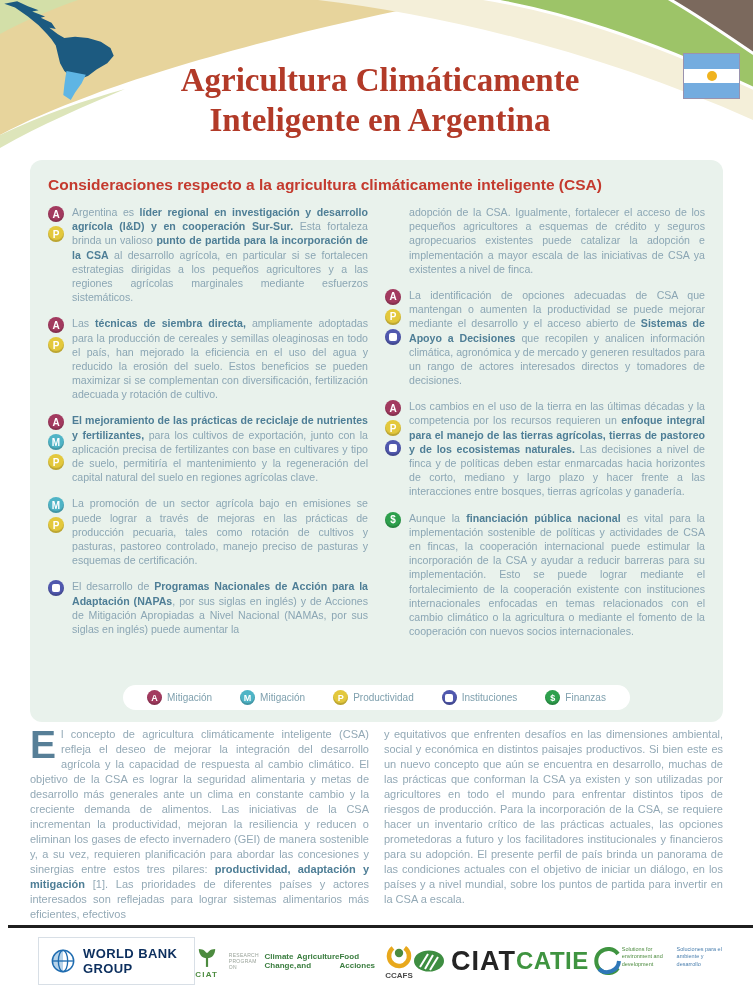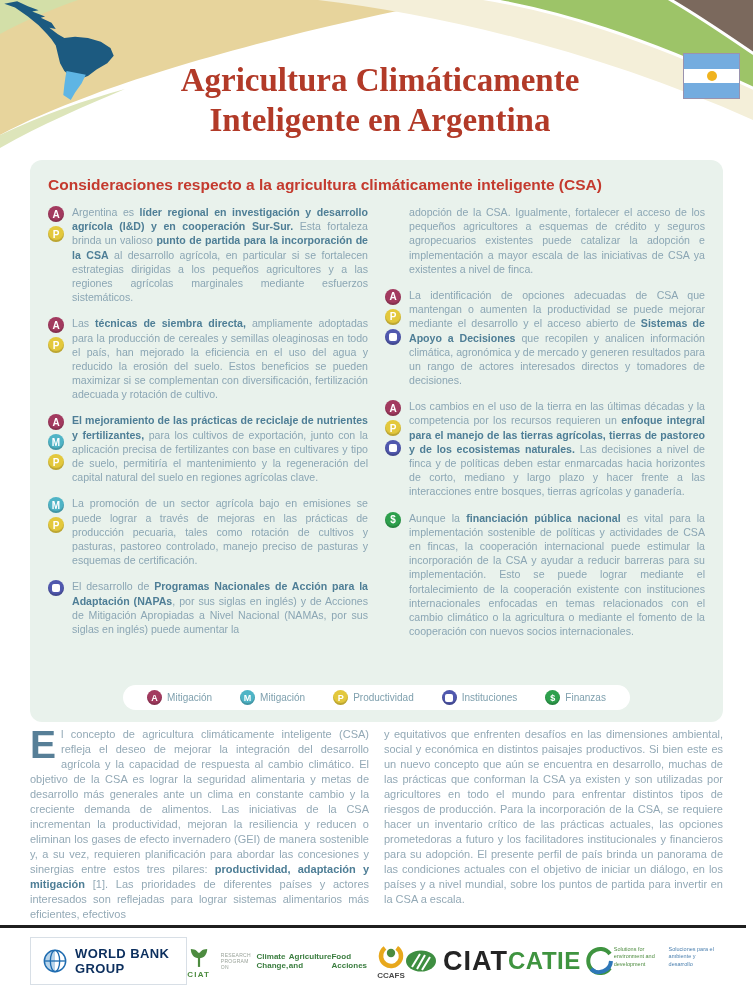--- a/index.html
+++ b/index.html
@@ -35,21 +35,21 @@
   .legend{margin:2px auto 2px;display:flex;align-items:center;gap:28px;background:#fff;
           border-radius:14px;padding:5px 24px;width:max-content;}
   .legend-item{display:flex;align-items:center;gap:5px;font-size:10px;color:#7fa0ae;}
   .legend-item .badge{width:15px;height:15px;font-size:9px;}
   
   .intro{position:absolute;left:30px;top:727px;width:693px;display:flex;gap:15px;}
   .icol{flex:1;min-width:0;font-size:11px;line-height:15px;color:#93a9b6;text-align:justify;}
   .dropcap{float:left;font-size:39px;line-height:31px;font-weight:bold;color:#577f97;
            margin:2px 5px 0 0;}
   
-  .footer{position:absolute;left:0;top:925px;width:746px;}
+  .footer{position:absolute;left:0;top:925px;width:746px;padding-left:8px;}
   .rule{height:3px;background:#1f1f1f;}
   .logos{display:flex;align-items:center;justify-content:space-between;padding:9px 26px 0 30px;}
   .wb{display:flex;align-items:center;gap:8px;border:1px solid #d8dfe6;background:#fff;
       padding:5px 12px;}
   .wb-text{font-size:13px;font-weight:bold;color:#0c2f5e;letter-spacing:.4px;}
   .cluster{display:flex;align-items:center;gap:10px;}
   .stack{display:flex;flex-direction:column;align-items:center;}
   .cgiar-label{font-size:8px;font-weight:bold;color:#4c8b3f;letter-spacing:1.2px;margin-top:2px;}
   .prog{display:flex;flex-direction:row;}
   .prog-kicker{font-size:5px;color:#9aa39a;letter-spacing:.3px;margin-bottom:1px;}

